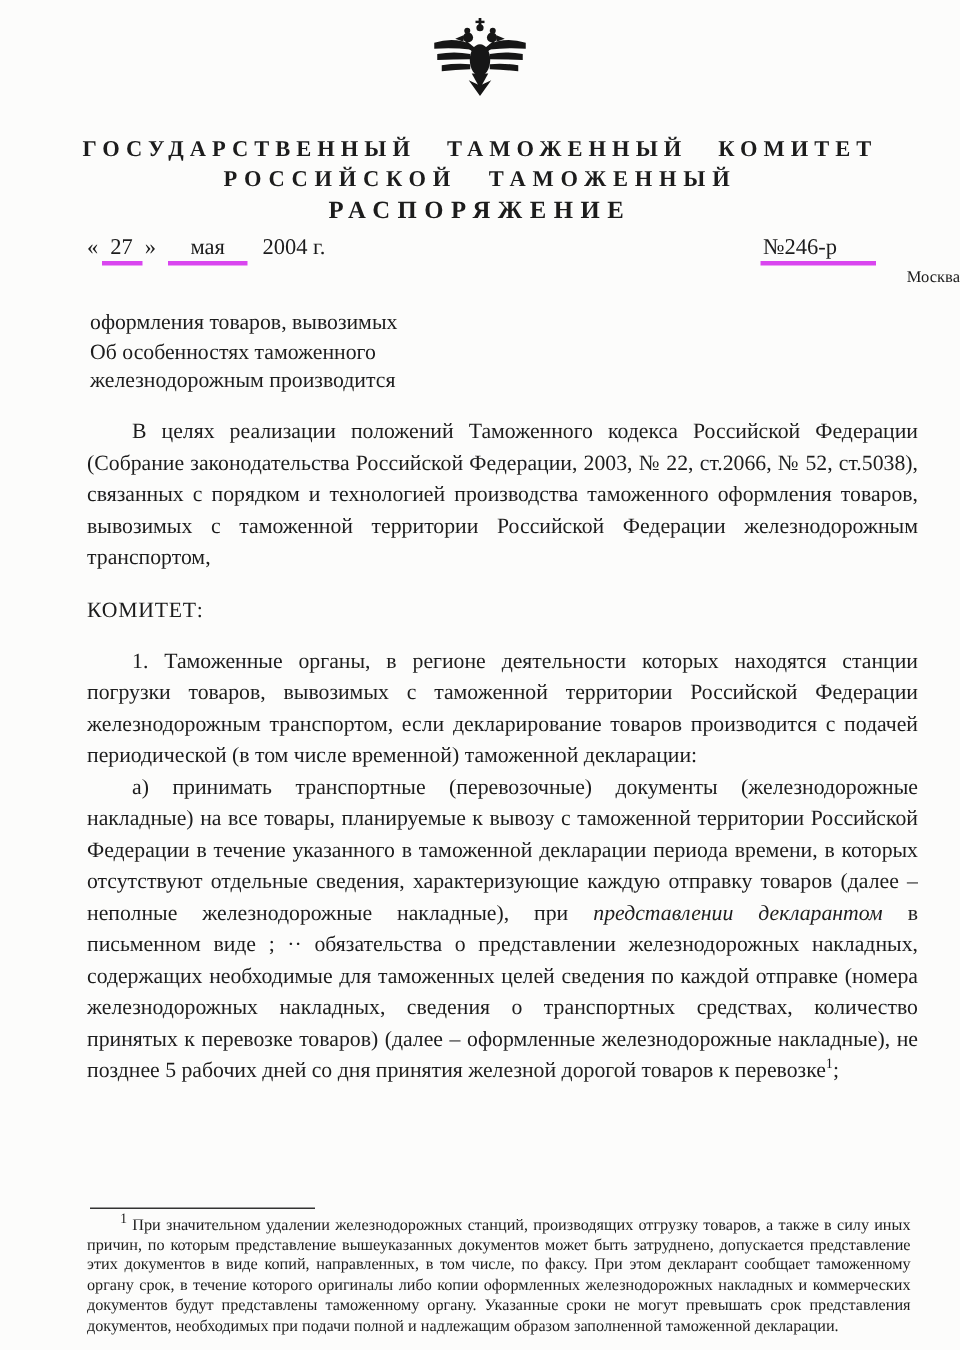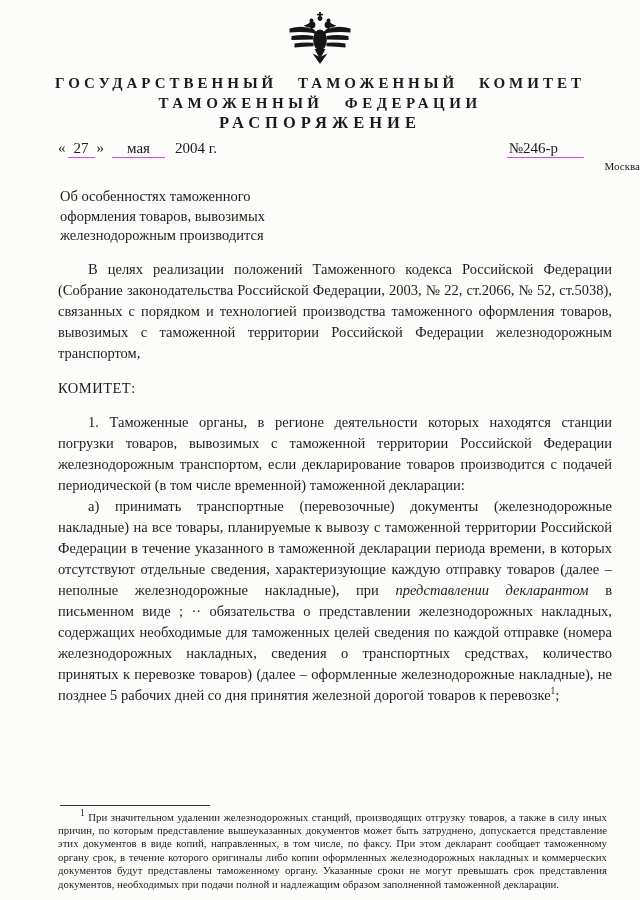--- a/index.html
+++ b/index.html
@@ -10,35 +10,35 @@
     font-family:"Liberation Serif", serif;
     position:relative;
     overflow:hidden;
   }
   .page { width:640px; height:900px; position:relative; padding-top:12px; }
 
   .emblem { display:flex; justify-content:center; }
 
   .org {
     text-align:center; font-weight:bold; font-size:15px;
-    letter-spacing:4px; word-spacing:13px; line-height:20px; margin-top:7px;
+    letter-spacing:4px; word-spacing:13px; line-height:20px; margin-top:24px;
   }
   .org .l2 { letter-spacing:4.5px; }
 
   .doctype {
     text-align:center; font-weight:bold; font-size:16.5px;
     letter-spacing:5px; 
   }
 
   .dateline {
     display:flex; justify-content:space-between;
     padding:0 56px 0 58px; margin-top:7px; font-size:15px;
   }
   .dategroup span { display:inline-block; }
-  .u { border-bottom:1px solid #d946ef; }
+  .u { border-bottom:3px solid #d946ef; }
   .day { padding:0 6px; margin:0 2px; }
   .month { padding:0 15px; margin-left:8px; }
   .year { margin-left:10px; }
   .num { padding:0 26px 1px 2px; }
 
   .city { text-align:right; font-size:11px; margin-top:2px; }
 
   .subject { margin:15px 0 0 60px; font-size:14.5px; line-height:19.5px; }
 
   .bodytext {
@@ -83,39 +83,39 @@
         <path d="M61.5 24 Q50 22 39.5 24 L39.5 27.5 Q51 27.5 61.5 28 Z"></path>
         <path d="M58.5 31.5 Q49 30 39.5 30.8 L39.5 34.2 Q49.5 34.5 58.5 35.5 Z"></path>
         <path d="M27.5 37 L38.5 37 L33 47 Z"></path>
         <path d="M25.5 41.5 L33 45 L40.5 41.5 L33 52 Z"></path>
       </g>
     </svg>
   </div>
 
   <div class="org">
     <div>ГОСУДАРСТВЕННЫЙ ТАМОЖЕННЫЙ КОМИТЕТ</div>
-    <div class="l2">ТАМОЖЕННЫЙ ФЕДЕРАЦИИ</div>
+    <div class="l2">РОССИЙСКОЙ ТАМОЖЕННЫЙ</div>
   </div>
 
   <div class="doctype">РАСПОРЯЖЕНИЕ</div>
 
   <div class="dateline">
     <div class="dategroup">
       <span>«</span><span class="u day">27</span><span>»</span><span class="u month">мая</span><span class="year">2004 г.</span>
     </div>
     <div class="numgroup">
       <span class="u num">№246-р</span>
     </div>
   </div>
 
   <div class="city">Москва</div>
 
   <div class="subject">
+    <div>оформления товаров, вывозимых</div>
     <div>Об особенностях таможенного</div>
-    <div>оформления товаров, вывозимых</div>
     <div>железнодорожным производится</div>
   </div>
 
   <div class="bodytext">
     <p class="para">В целях реализации положений Таможенного кодекса Российской Федерации (Собрание законодательства Российской Федерации, 2003, № 22, ст.2066, № 52, ст.5038), связанных с порядком и технологией производства таможенного оформления товаров, вывозимых с таможенной территории Российской Федерации железнодорожным транспортом,</p>
     <p class="para obyaz">КОМИТЕТ:</p>
     <p class="para">1. Таможенные органы, в регионе деятельности которых находятся станции погрузки товаров, вывозимых с таможенной территории Российской Федерации железнодорожным транспортом, если декларирование товаров производится с подачей периодической (в том числе временной) таможенной декларации:</p>
     <p class="para"><span>а) принимать транспортные (перевозочные) документы (железнодорожные накладные) на все товары, планируемые к вывозу с таможенной территории Российской Федерации в течение указанного в таможенной декларации периода времени, в которых отсутствуют отдельные сведения, характеризующие каждую отправку товаров (далее – неполные железнодорожные накладные), при </span><span class="hand">представлении декларантом</span><span> в письменном виде ; ·· обязательства о представлении железнодорожных накладных, содержащих необходимые для таможенных целей сведения по каждой отправке (номера железнодорожных накладных, сведения о транспортных средствах, количество принятых к перевозке товаров) (далее – оформленные железнодорожные накладные), не позднее 5 рабочих дней со дня принятия железной дорогой товаров к перевозке</span><sup>1</sup><span>;</span></p>
   </div>
 

